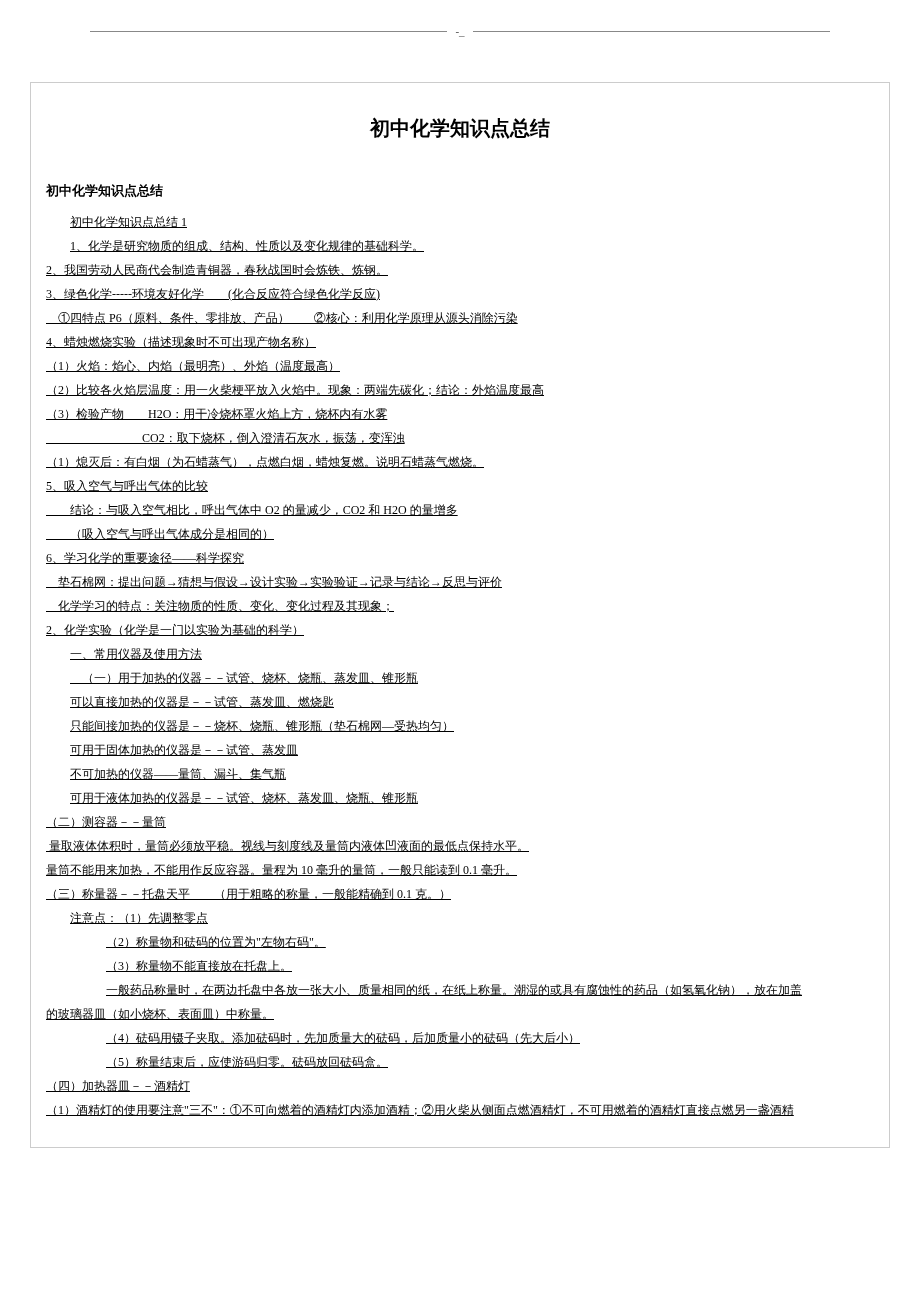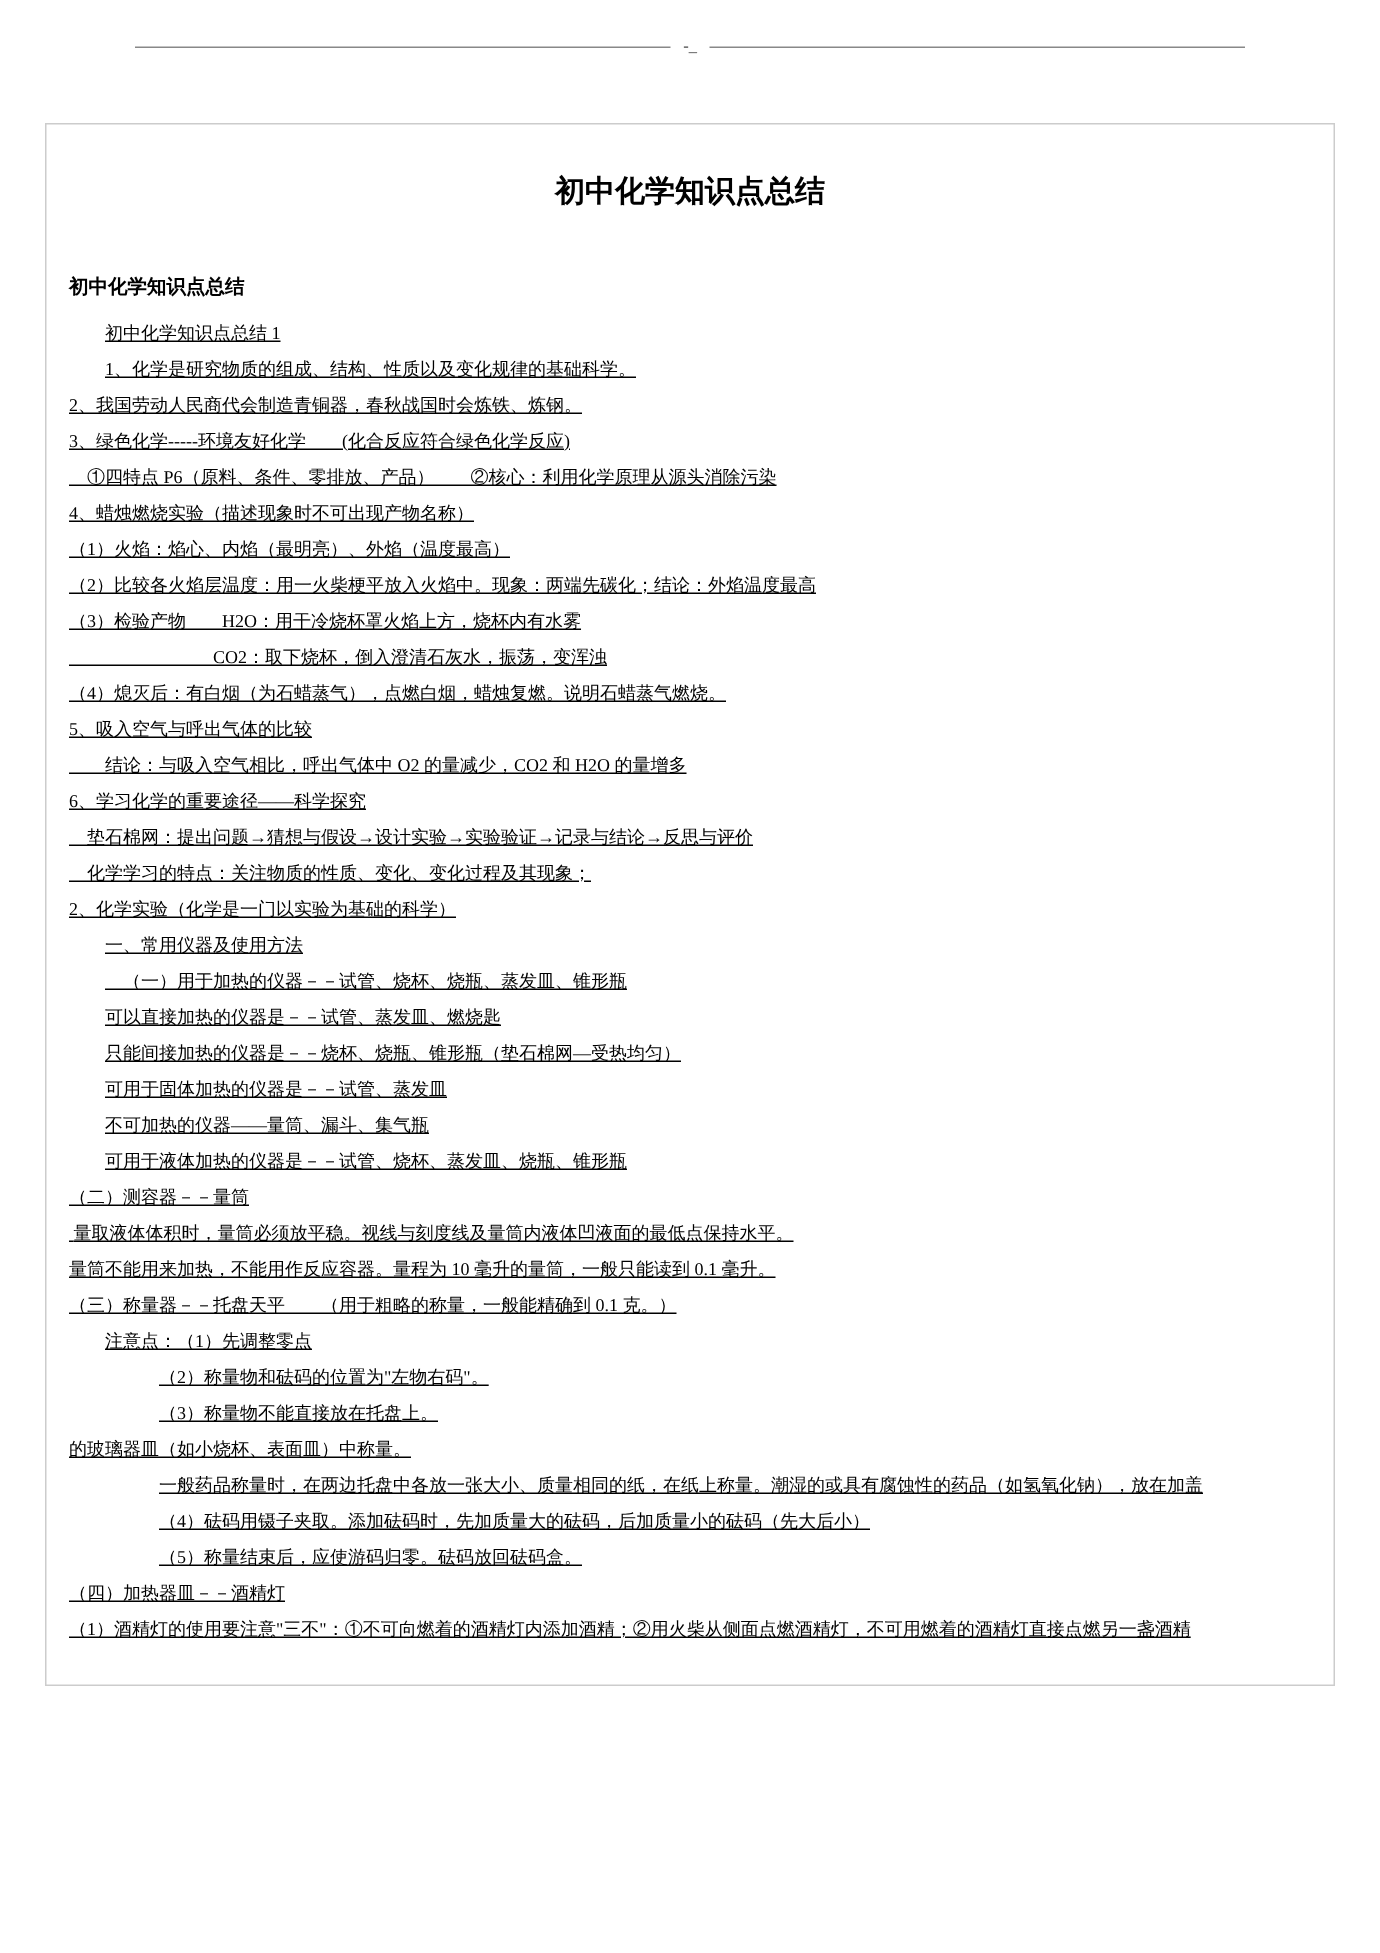--- a/index.html
+++ b/index.html
@@ -73,42 +73,43 @@
       <p class="p indent1">初中化学知识点总结 1</p>
       <p class="p indent1">1、化学是研究物质的组成、结构、性质以及变化规律的基础科学。</p>
       <p class="p ">2、我国劳动人民商代会制造青铜器，春秋战国时会炼铁、炼钢。</p>
       <p class="p ">3、绿色化学-----环境友好化学　　(化合反应符合绿色化学反应)</p>
       <p class="p ">　①四特点 P6（原料、条件、零排放、产品）　　②核心：利用化学原理从源头消除污染</p>
       <p class="p ">4、蜡烛燃烧实验（描述现象时不可出现产物名称）</p>
       <p class="p ">（1）火焰：焰心、内焰（最明亮）、外焰（温度最高）</p>
       <p class="p ">（2）比较各火焰层温度：用一火柴梗平放入火焰中。现象：两端先碳化；结论：外焰温度最高</p>
       <p class="p ">（3）检验产物　　H2O：用干冷烧杯罩火焰上方，烧杯内有水雾</p>
       <p class="p ">　　　　　　　　CO2：取下烧杯，倒入澄清石灰水，振荡，变浑浊</p>
-      <p class="p ">（4）熄灭后：有白烟（为石蜡蒸气），点燃白烟，蜡烛复燃。说明石蜡蒸气燃烧。</p>
+      <p class="p ">（1）熄灭后：有白烟（为石蜡蒸气），点燃白烟，蜡烛复燃。说明石蜡蒸气燃烧。</p>
       <p class="p ">5、吸入空气与呼出气体的比较</p>
       <p class="p ">　　结论：与吸入空气相比，呼出气体中 O2 的量减少，CO2 和 H2O 的量增多</p>
+      <p class="p ">　　（吸入空气与呼出气体成分是相同的）</p>
       <p class="p ">6、学习化学的重要途径——科学探究</p>
       <p class="p ">　垫石棉网：提出问题→猜想与假设→设计实验→实验验证→记录与结论→反思与评价</p>
       <p class="p ">　化学学习的特点：关注物质的性质、变化、变化过程及其现象；</p>
       <p class="p ">2、化学实验（化学是一门以实验为基础的科学）</p>
       <p class="p indent1">一、常用仪器及使用方法</p>
       <p class="p indent1">　（一）用于加热的仪器－－试管、烧杯、烧瓶、蒸发皿、锥形瓶</p>
       <p class="p indent1">可以直接加热的仪器是－－试管、蒸发皿、燃烧匙</p>
       <p class="p indent1">只能间接加热的仪器是－－烧杯、烧瓶、锥形瓶（垫石棉网—受热均匀）</p>
       <p class="p indent1">可用于固体加热的仪器是－－试管、蒸发皿</p>
       <p class="p indent1">不可加热的仪器——量筒、漏斗、集气瓶</p>
       <p class="p indent1">可用于液体加热的仪器是－－试管、烧杯、蒸发皿、烧瓶、锥形瓶</p>
       <p class="p ">（二）测容器－－量筒</p>
       <p class="p "> 量取液体体积时，量筒必须放平稳。视线与刻度线及量筒内液体凹液面的最低点保持水平。</p>
       <p class="p ">量筒不能用来加热，不能用作反应容器。量程为 10 毫升的量筒，一般只能读到 0.1 毫升。</p>
       <p class="p ">（三）称量器－－托盘天平　　（用于粗略的称量，一般能精确到 0.1 克。）</p>
       <p class="p indent1">注意点：（1）先调整零点</p>
       <p class="p indent3">（2）称量物和砝码的位置为"左物右码"。</p>
       <p class="p indent3">（3）称量物不能直接放在托盘上。</p>
+      <p class="p indent3">一般药品称量时，在两边托盘中各放一张大小、质量相同的纸，在纸上称量。潮湿的或具有腐蚀性的药品（如氢氧化钠），放在加盖</p>
       <p class="p ">的玻璃器皿（如小烧杯、表面皿）中称量。</p>
-      <p class="p indent3">一般药品称量时，在两边托盘中各放一张大小、质量相同的纸，在纸上称量。潮湿的或具有腐蚀性的药品（如氢氧化钠），放在加盖</p>
       <p class="p indent3">（4）砝码用镊子夹取。添加砝码时，先加质量大的砝码，后加质量小的砝码（先大后小）</p>
       <p class="p indent3">（5）称量结束后，应使游码归零。砝码放回砝码盒。</p>
       <p class="p ">（四）加热器皿－－酒精灯</p>
       <p class="p ">（1）酒精灯的使用要注意"三不"：①不可向燃着的酒精灯内添加酒精；②用火柴从侧面点燃酒精灯，不可用燃着的酒精灯直接点燃另一盏酒精</p>
     </div>
 
 </div>
 
 </body></html>

